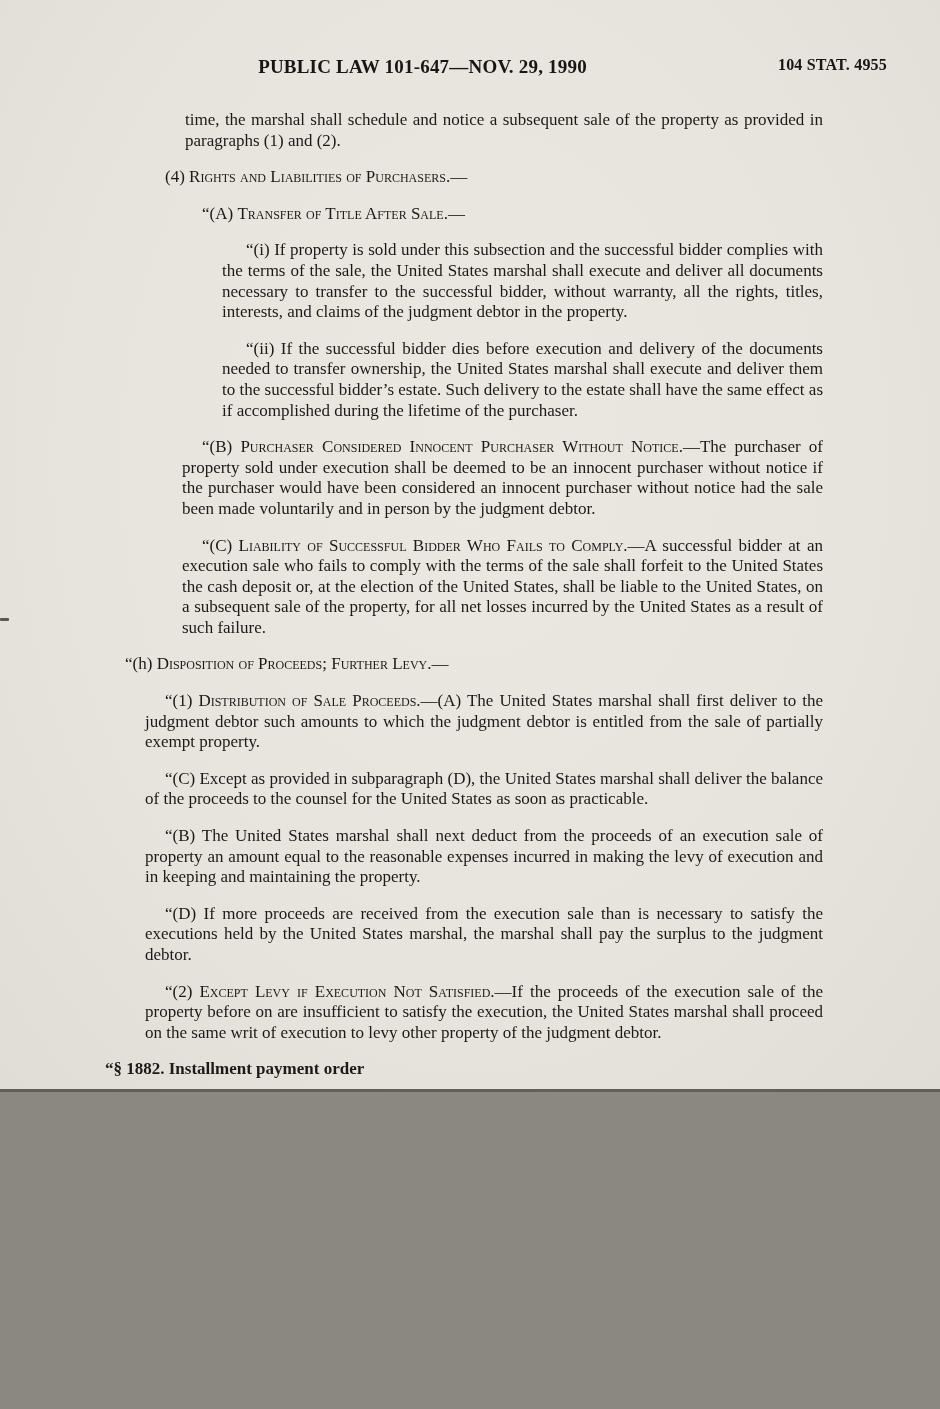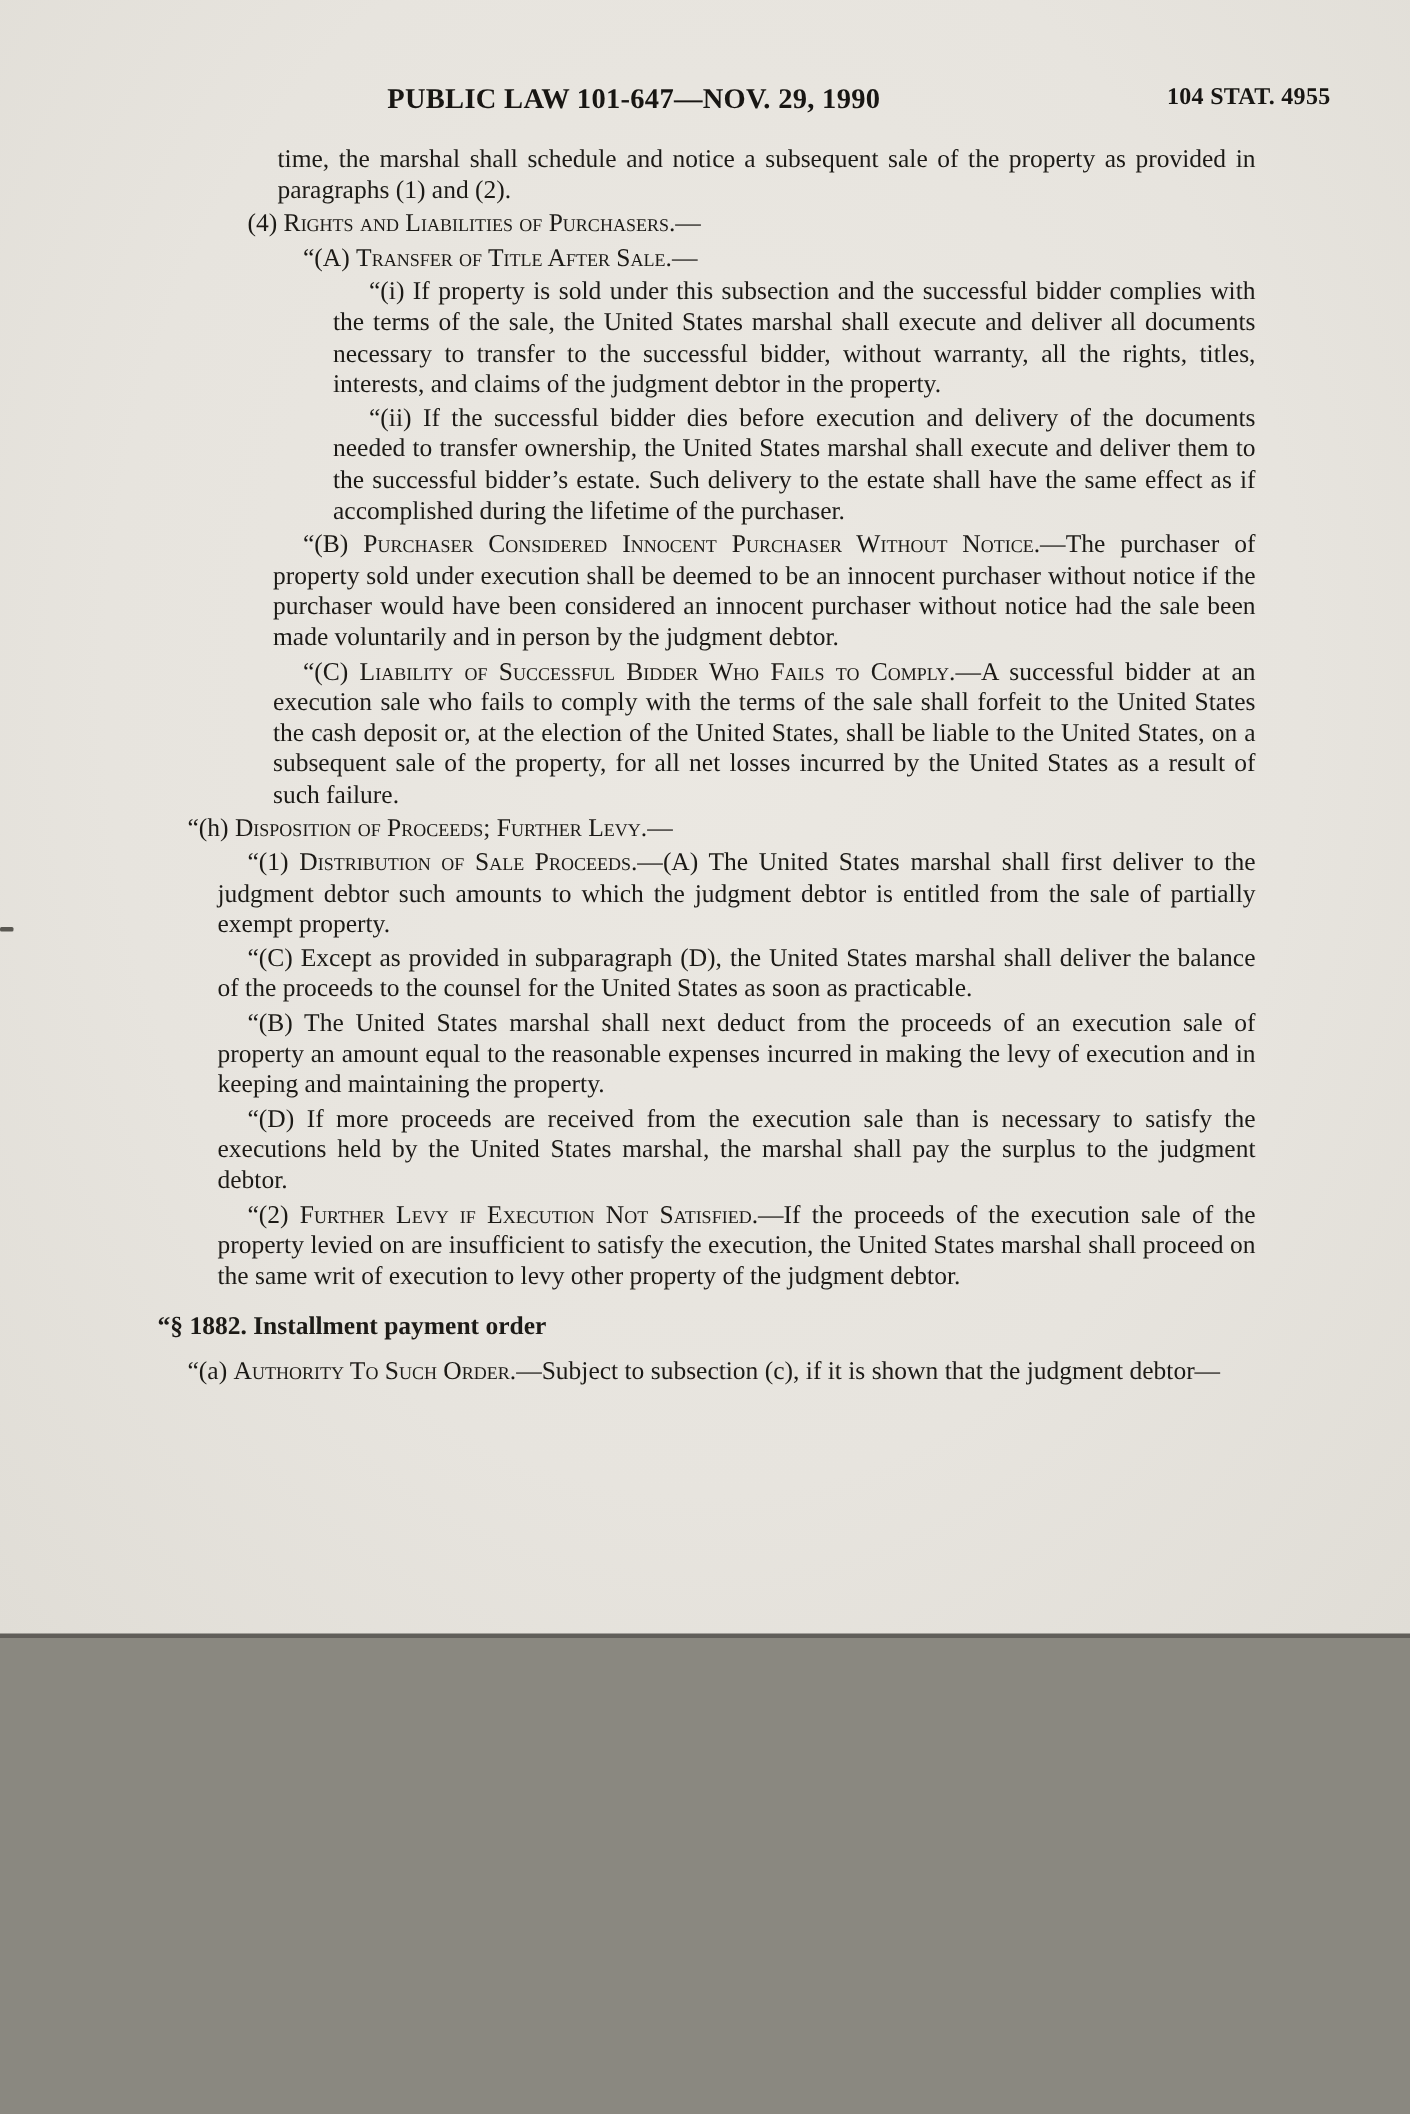--- a/index.html
+++ b/index.html
@@ -24,21 +24,21 @@
     position: absolute; right: 53px; top: 0;
     font-weight: bold; font-size: 16px; letter-spacing: 0.2px;
     color: #181613;
   }
   .content {
     position: absolute; left: 105px; top: 94px; width: 734px;
     font-size: 17px; line-height: 20.6px;
     text-align: justify;
     hyphens: auto;
   }
-  .para { margin: 2px; }
+  .para { margin: 16px; }
   .sc { font-variant: small-caps; }
   
   .lvl-cont { margin-left: 80px; text-indent: 0; }
   .lvl-a    { margin-left: 0;    text-indent: 20px; }
   .lvl-1    { margin-left: 40px; text-indent: 20px; }
   .lvl-A    { margin-left: 77px; text-indent: 20px; }
   .lvl-i    { margin-left: 117px; text-indent: 24px; }
   .section-heading {
     margin: 13px 0 9px 0;
     font-weight: bold;
@@ -83,21 +83,21 @@
     <p class="para lvl-a"><span>“(h) </span><span class="sc">Disposition of Proceeds; Further Levy.—</span></p>
 
     <p class="para lvl-1"><span>“(1) </span><span class="sc">Distribution of Sale Proceeds.—</span><span>(A) The United States marshal shall first deliver to the judgment debtor such amounts to which the judgment debtor is entitled from the sale of partially exempt property.</span></p>
 
     <p class="para lvl-1"><span>“(C) Except as provided in subparagraph (D), the United States marshal shall deliver the balance of the proceeds to the counsel for the United States as soon as practicable.</span></p>
 
     <p class="para lvl-1"><span>“(B) The United States marshal shall next deduct from the proceeds of an execution sale of property an amount equal to the reasonable expenses incurred in making the levy of execution and in keeping and maintaining the property.</span></p>
 
     <p class="para lvl-1"><span>“(D) If more proceeds are received from the execution sale than is necessary to satisfy the executions held by the United States marshal, the marshal shall pay the surplus to the judgment debtor.</span></p>
 
-    <p class="para lvl-1"><span>“(2) </span><span class="sc">Further Levy if Execution Not Satisfied.—</span><span>If the proceeds of the execution sale of the property levied on are insufficient to satisfy the execution, the United States marshal shall proceed on the same writ of execution to levy other property of the judgment debtor.</span></p>
+    <p class="para lvl-1"><span>“(2) </span><span class="sc">Except Levy if Execution Not Satisfied.—</span><span>If the proceeds of the execution sale of the property before on are insufficient to satisfy the execution, the United States marshal shall proceed on the same writ of execution to levy other property of the judgment debtor.</span></p>
 
     <p class="para section-heading">“§ 1882. Installment payment order</p>
 
     <p class="para lvl-a"><span>“(a) </span><span class="sc">Authority To Such Order.—</span><span>Subject to subsection (c), if it is shown that the judgment debtor—</span></p>
 
   </div>
 
   <div class="scan-speck"></div>
   <div class="scan-edge-bottom"></div>
 

